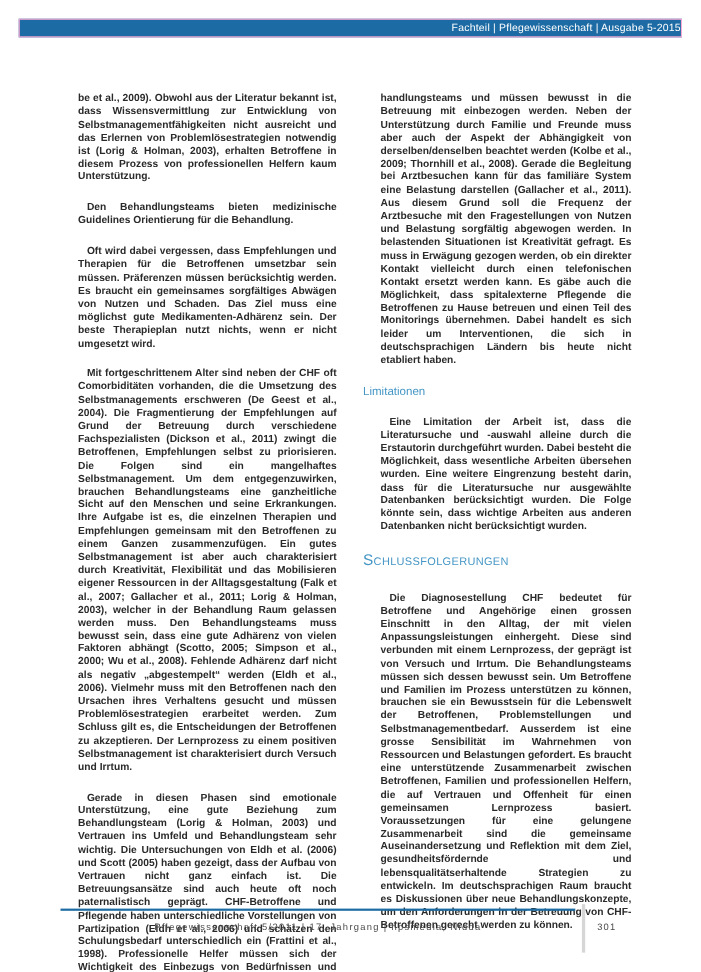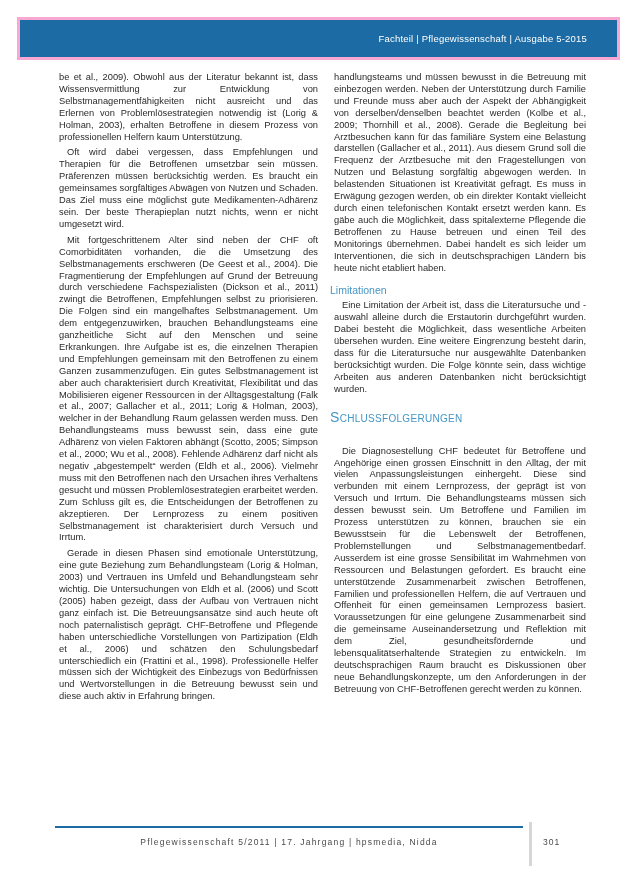--- a/index.html
+++ b/index.html
@@ -5,39 +5,39 @@
   * { box-sizing: border-box; }
   html, body { margin: 0; padding: 0; }
   body {
     width: 637px; height: 884px;
     background: #ffffff;
     font-family: "Liberation Sans", sans-serif;
     position: relative;
     overflow: hidden;
   }
   .header-bar {
-    position: absolute; left: 17px; right: 17px; top: 17px; height: 43px;
+    position: absolute; left: 17px; right: 17px; top: 17px; height: 17px;
     background: var(--accent, #1c6ba4);
     color: #ffffff;
     display: flex; align-items: center; justify-content: flex-end;
-    padding-right: 30px;
     font-size: 9.5px; letter-spacing: 0.2px;
-    border: 3px solid #f9a8d4;
+    border: 1px solid #f9a8d4;
   }
   .content {
     position: absolute; top: 68px; left: 55px; width: 535px;
     display: flex; gap: 8px;
   }
   .col-left  { width: 267px; }
   .col-right { width: 260px; }
   p.body-par {
-    margin: 4px;
+    margin: 16px;
     font-size: 9.3px; line-height: 11.9px;
     text-align: justify;
     color: #2a2a2a;
+    font-weight: bold;
   }
   p.indent { text-indent: 8px; }
   .heading-sub {
     margin: 10px 0 2px 0;
     font-size: 10.5px; font-weight: 400;
     color: var(--heading, #4596c5);
   }
   .heading-main {
     margin: 13px 0 21px 0;
     font-size: 14px; font-weight: 400;
@@ -69,20 +69,21 @@
 </head>
 <body>
 
 <div class="header-bar">
   <span>Fachteil | Pflegewissenschaft |  Ausgabe 5-2015</span>
 </div>
 
 <div class="content">
   <div class="col-left">
     <p class="body-par">be et al., 2009). Obwohl aus der Literatur bekannt ist, dass Wissensvermittlung zur Entwicklung von Selbstmanagementfähigkeiten nicht ausreicht und das Erlernen von Problemlösestrategien notwendig ist (Lorig &amp; Holman, 2003), erhalten Betroffene in diesem Prozess von professionellen Helfern kaum Unterstützung.</p>
+    <p class="body-par indent">Den Behandlungsteams bieten medizinische Guidelines Orientierung für die Behandlung.</p>
     <p class="body-par indent">Oft wird dabei vergessen, dass Empfehlungen und Therapien für die Betroffenen umsetzbar sein müssen. Präferenzen müssen berücksichtig werden. Es braucht ein gemeinsames sorgfältiges Abwägen von Nutzen und Schaden. Das Ziel muss eine möglichst gute Medikamenten-Adhärenz sein. Der beste Therapieplan nutzt nichts, wenn er nicht umgesetzt wird.</p>
     <p class="body-par indent">Mit fortgeschrittenem Alter sind neben der CHF oft Comorbiditäten vorhanden, die die Umsetzung des Selbstmanagements erschweren (De Geest et al., 2004). Die Fragmentierung der Empfehlungen auf Grund der Betreuung durch verschiedene Fachspezialisten (Dickson et al., 2011) zwingt die Betroffenen, Empfehlungen selbst zu priorisieren. Die Folgen sind ein mangelhaftes Selbstmanagement. Um dem entgegenzuwirken, brauchen Behandlungsteams eine ganzheitliche Sicht auf den Menschen und seine Erkrankungen. Ihre Aufgabe ist es, die einzelnen Therapien und Empfehlungen gemeinsam mit den Betroffenen zu einem Ganzen zusammenzufügen. Ein gutes Selbstmanagement ist aber auch charakterisiert durch Kreativität, Flexibilität und das Mobilisieren eigener Ressourcen in der Alltagsgestaltung (Falk et al., 2007; Gallacher et al., 2011; Lorig &amp; Holman, 2003), welcher in der Behandlung Raum gelassen werden muss. Den Behandlungsteams muss bewusst sein, dass eine gute Adhärenz von vielen Faktoren abhängt (Scotto, 2005; Simpson et al., 2000; Wu et al., 2008). Fehlende Adhärenz darf nicht als negativ „abgestempelt“ werden (Eldh et al., 2006). Vielmehr muss mit den Betroffenen nach den Ursachen ihres Verhaltens gesucht und müssen Problemlösestrategien erarbeitet werden. Zum Schluss gilt es, die Entscheidungen der Betroffenen zu akzeptieren. Der Lernprozess zu einem positiven Selbstmanagement ist charakterisiert durch Versuch und Irrtum.</p>
     <p class="body-par indent">Gerade in diesen Phasen sind emotionale Unterstützung, eine gute Beziehung zum Behandlungsteam (Lorig &amp; Holman, 2003) und Vertrauen ins Umfeld und Behandlungsteam sehr wichtig. Die Untersuchungen von Eldh et al. (2006) und Scott (2005) haben gezeigt, dass der Aufbau von Vertrauen nicht ganz einfach ist. Die Betreuungsansätze sind auch heute oft noch paternalistisch geprägt. CHF-Betroffene und Pflegende haben unterschiedliche Vorstellungen von Partizipation (Eldh et al., 2006) und schätzen den Schulungsbedarf unterschiedlich ein (Frattini et al., 1998). Professionelle Helfer müssen sich der Wichtigkeit des Einbezugs von Bedürfnissen und Wertvorstellungen in die Betreuung bewusst sein und diese auch aktiv in Erfahrung bringen.</p>
   </div>
   <div class="col-right">
     <p class="body-par">handlungsteams und müssen bewusst in die Betreuung mit einbezogen werden. Neben der Unterstützung durch Familie und Freunde muss aber auch der Aspekt der Abhängigkeit von derselben/denselben beachtet werden (Kolbe et al., 2009; Thornhill et al., 2008). Gerade die Begleitung bei Arztbesuchen kann für das familiäre System eine Belastung darstellen (Gallacher et al., 2011). Aus diesem Grund soll die Frequenz der Arztbesuche mit den Fragestellungen von Nutzen und Belastung sorgfältig abgewogen werden. In belastenden Situationen ist Kreativität gefragt. Es muss in Erwägung gezogen werden, ob ein direkter Kontakt vielleicht durch einen telefonischen Kontakt ersetzt werden kann. Es gäbe auch die Möglichkeit, dass spitalexterne Pflegende die Betroffenen zu Hause betreuen und einen Teil des Monitorings übernehmen. Dabei handelt es sich leider um Interventionen, die sich in deutschsprachigen Ländern bis heute nicht etabliert haben.</p>
     <h3 class="heading-sub">Limitationen</h3>
     <p class="body-par indent">Eine Limitation der Arbeit ist, dass die Literatursuche und -auswahl alleine durch die Erstautorin durchgeführt wurden. Dabei besteht die Möglichkeit, dass wesentliche Arbeiten übersehen wurden. Eine weitere Eingrenzung besteht darin, dass für die Literatursuche nur ausgewählte Datenbanken berücksichtigt wurden. Die Folge könnte sein, dass wichtige Arbeiten aus anderen Datenbanken nicht berücksichtigt wurden.</p>
     <h2 class="heading-main">Schlussfolgerungen</h2>
     <p class="body-par indent">Die Diagnosestellung CHF bedeutet für Betroffene und Angehörige einen grossen Einschnitt in den Alltag, der mit vielen Anpassungsleistungen einhergeht. Diese sind verbunden mit einem Lernprozess, der geprägt ist von Versuch und Irrtum. Die Behandlungsteams müssen sich dessen bewusst sein. Um Betroffene und Familien im Prozess unterstützen zu können, brauchen sie ein Bewusstsein für die Lebenswelt der Betroffenen, Problemstellungen und Selbstmanagementbedarf. Ausserdem ist eine grosse Sensibilität im Wahrnehmen von Ressourcen und Belastungen gefordert. Es braucht eine unterstützende Zusammenarbeit zwischen Betroffenen, Familien und professionellen Helfern, die auf Vertrauen und Offenheit für einen gemeinsamen Lernprozess basiert. Voraussetzungen für eine gelungene Zusammenarbeit sind die gemeinsame Auseinandersetzung und Reflektion mit dem Ziel, gesundheitsfördernde und lebensqualitätserhaltende Strategien zu entwickeln. Im deutschsprachigen Raum braucht es Diskussionen über neue Behandlungskonzepte, um den Anforderungen in der Betreuung von CHF-Betroffenen gerecht werden zu können.</p>

